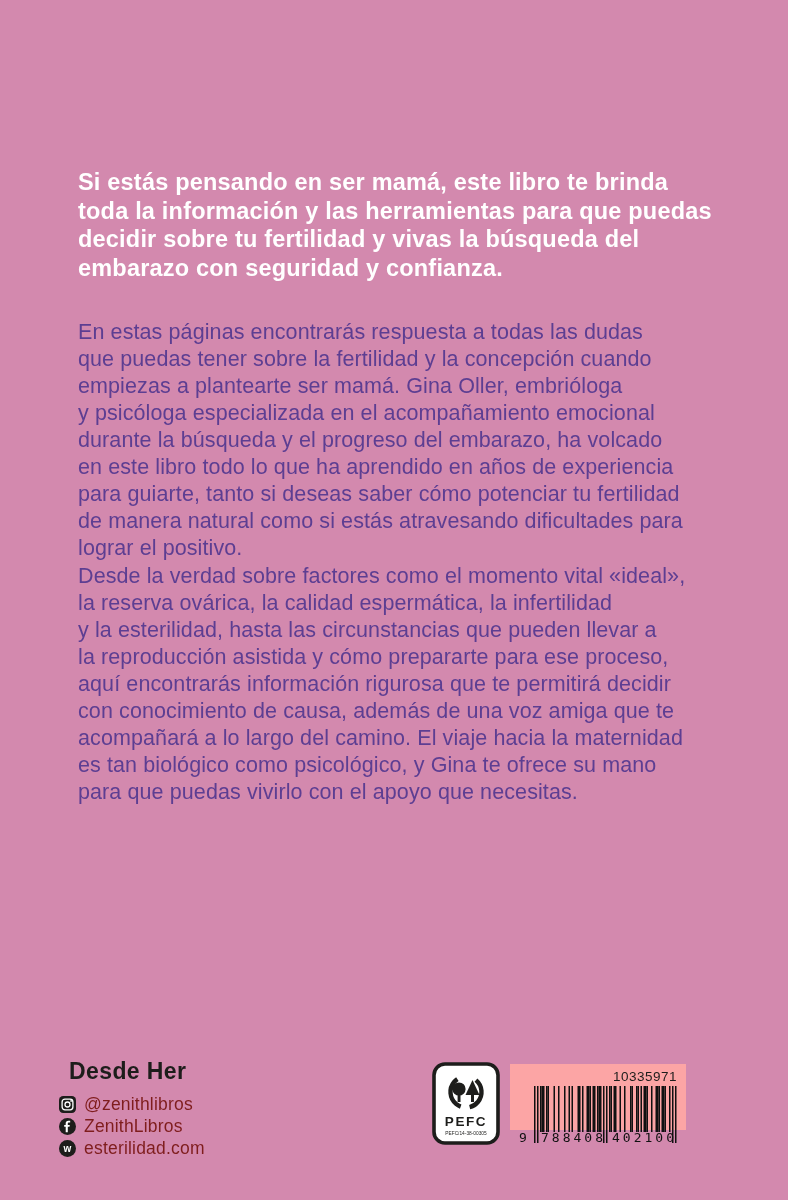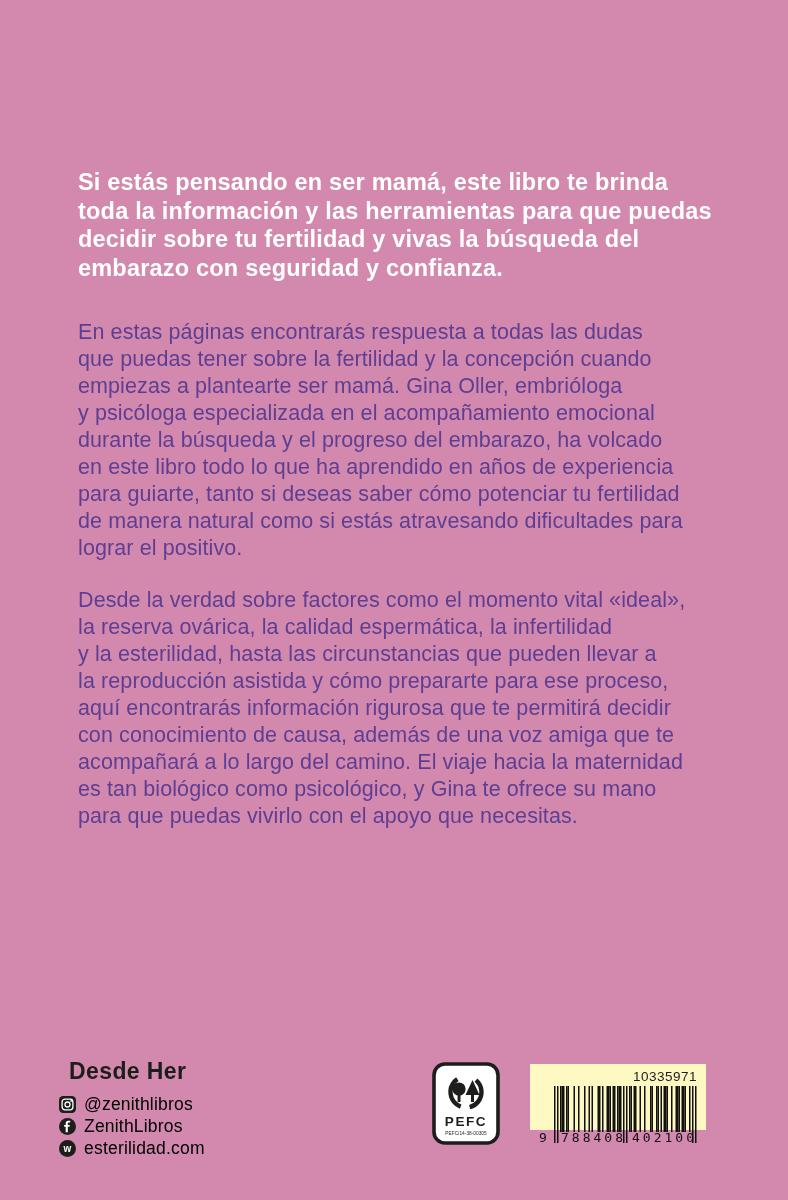--- a/index.html
+++ b/index.html
@@ -17,37 +17,37 @@
     font-size:23.5px;line-height:28.5px;
     letter-spacing:0.2px;
   }
   .body-par{
     left:78px;width:690px;
     color:#5d3e92;font-weight:400;
     font-size:21.5px;line-height:27px;
     letter-spacing:0.1px;
   }
   .p1{top:319px;}
-  .p2{top:587px;}
+  .p2{top:563px;}
 
   .publisher{
     position:absolute;left:69px;top:1058px;
     color:#1d1d1b;font-weight:700;font-size:23px;letter-spacing:0.4px;
   }
   .social{position:absolute;left:59px;top:1094px;}
   .social-row{display:flex;align-items:center;height:21px;margin-bottom:1px;}
   .social-row .icon{width:17px;height:17px;margin-right:8px;flex:0 0 auto;}
-  .social-label{color:#000000;font-size:17.5px;letter-spacing:0.2px;}
+  .social-label{color:#7f1d1d;font-size:17.5px;letter-spacing:0.2px;}
 
   .pefc{
     position:absolute;left:432px;top:1062px;width:68px;height:83px;
   }
   .barcode{
-    position:absolute;left:530px;top:1064px;width:176px;height:66px;
-    background:#fef9c3;
+    position:absolute;left:510px;top:1064px;width:176px;height:66px;
+    background:#fca5a5;
   }
   .bc-top{
     position:absolute;top:5px;right:9px;
     color:#1d1d1b;font-size:13.5px;letter-spacing:0.5px;
   }
   .bc-bars{position:absolute;left:24px;top:22px;}
   .bc-digits{
     position:absolute;top:66px;left:0;width:100%;height:15px;
     font-family:"DejaVu Sans Mono",monospace;font-size:13px;color:#111;
   }

